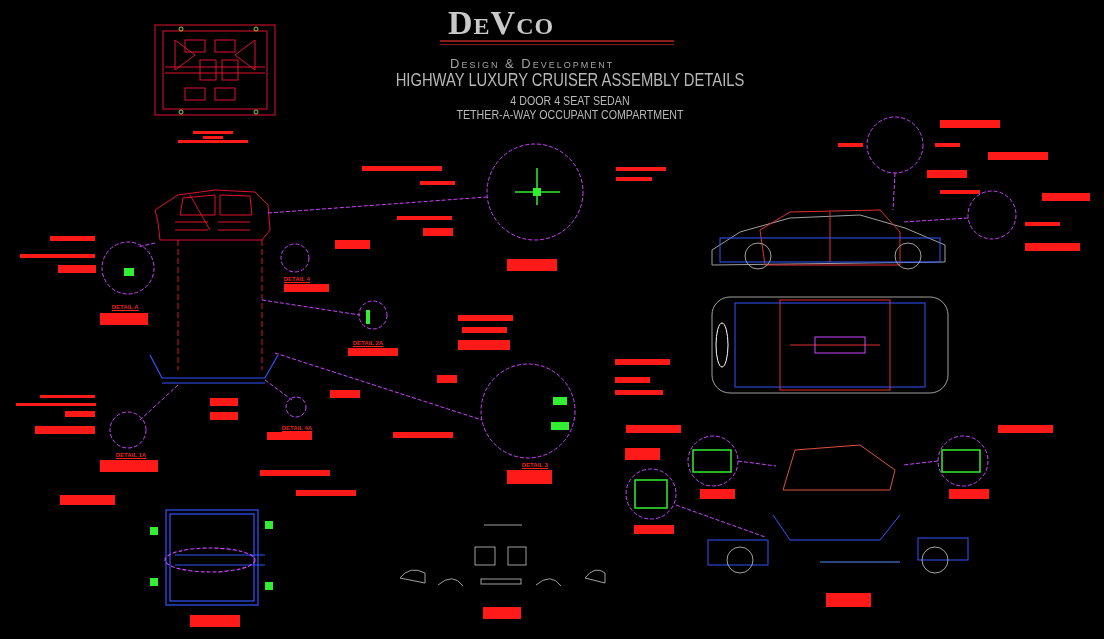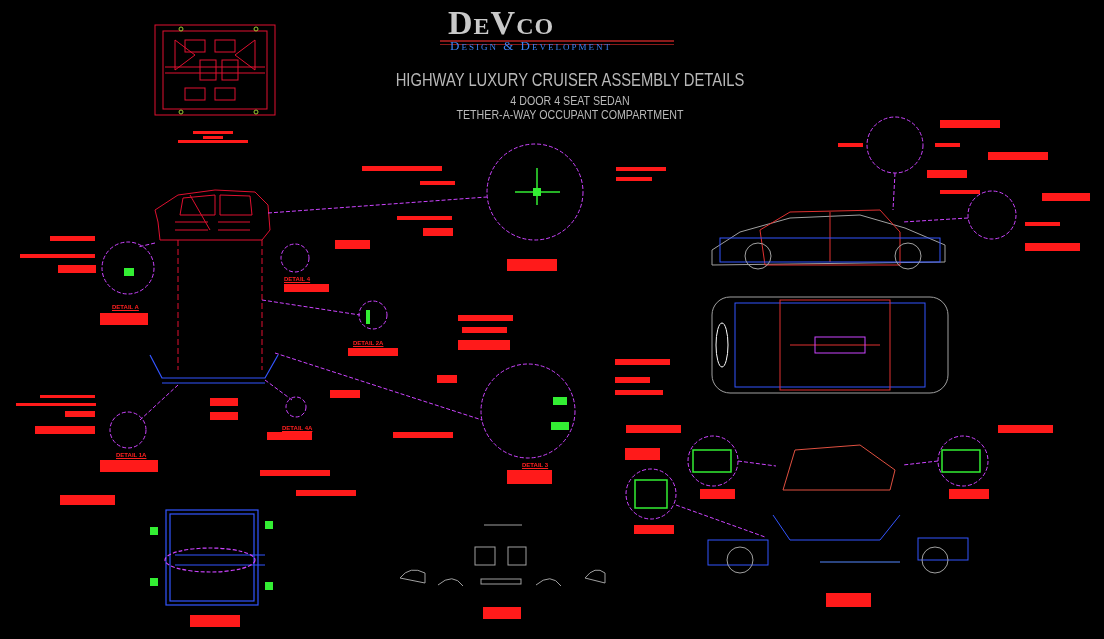--- a/index.html
+++ b/index.html
@@ -2,21 +2,21 @@
 <html><head>
 <meta charset="utf-8">
 <style>
   html,body{margin:0;padding:0;background:#000;}
   body{width:1104px;height:639px;position:relative;overflow:hidden;font-family:"Liberation Sans",sans-serif;}
   .abs{position:absolute;}
   svg.canvas{position:absolute;left:0;top:0;}
   .logo{position:absolute;left:448px;top:6px;width:240px;text-align:left;}
   .logo-main{font-family:"Liberation Serif",serif;color:#c9c9c9;font-size:34px;font-weight:bold;letter-spacing:1px;line-height:34px;}
   .logo-main .small{font-size:24px;}
-  .logo-sub{font-family:Liberation Serif, serif;color:#3b82f6;font-size:13px;letter-spacing:2px;margin-top:0;font-variant:small-caps;}
+  .logo-sub{font-family:Liberation Sans, sans-serif;color:#a3a3a3;font-size:13px;letter-spacing:2px;margin-top:18px;font-variant:small-caps;}
   .rule{position:absolute;left:440px;top:40px;width:234px;height:2px;background:#8a1a1a;}
   .rule2{position:absolute;left:440px;top:44px;width:234px;height:1px;background:#8a1a1a;}
   .title{position:absolute;left:340px;width:460px;text-align:center;color:#b8b8b8;transform:scaleX(0.82);transform-origin:center;}
   .t1{top:70px;font-size:18px;}
   .t2{top:93px;font-size:13px;}
   .t3{top:107px;font-size:13px;}
   .cap{position:absolute;color:#ff2020;font-size:6px;font-weight:bold;text-decoration:underline;white-space:nowrap;}
 </style>
 </head>
 <body>

